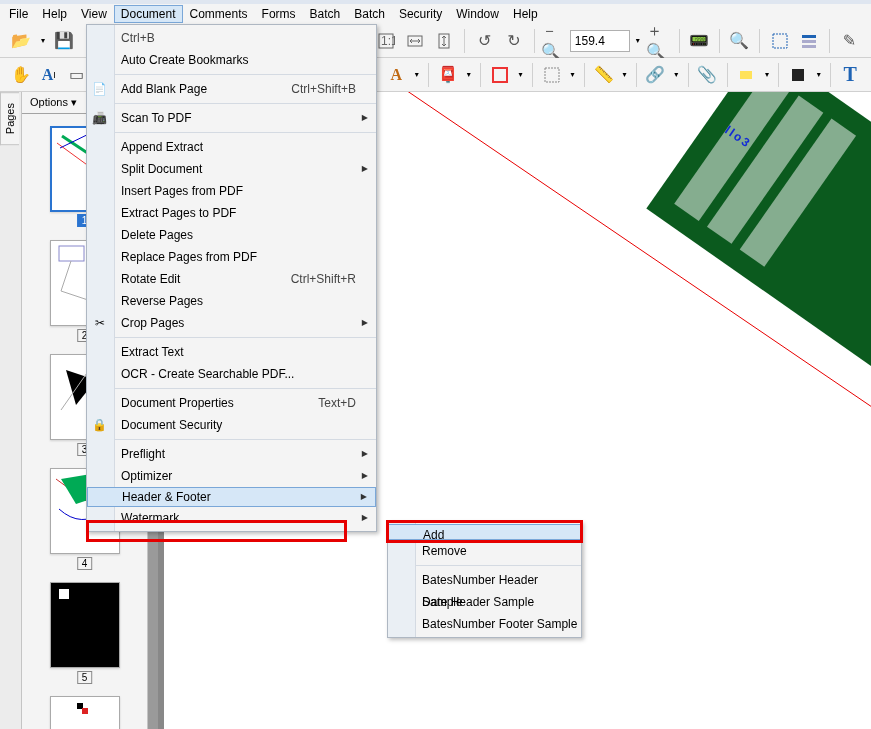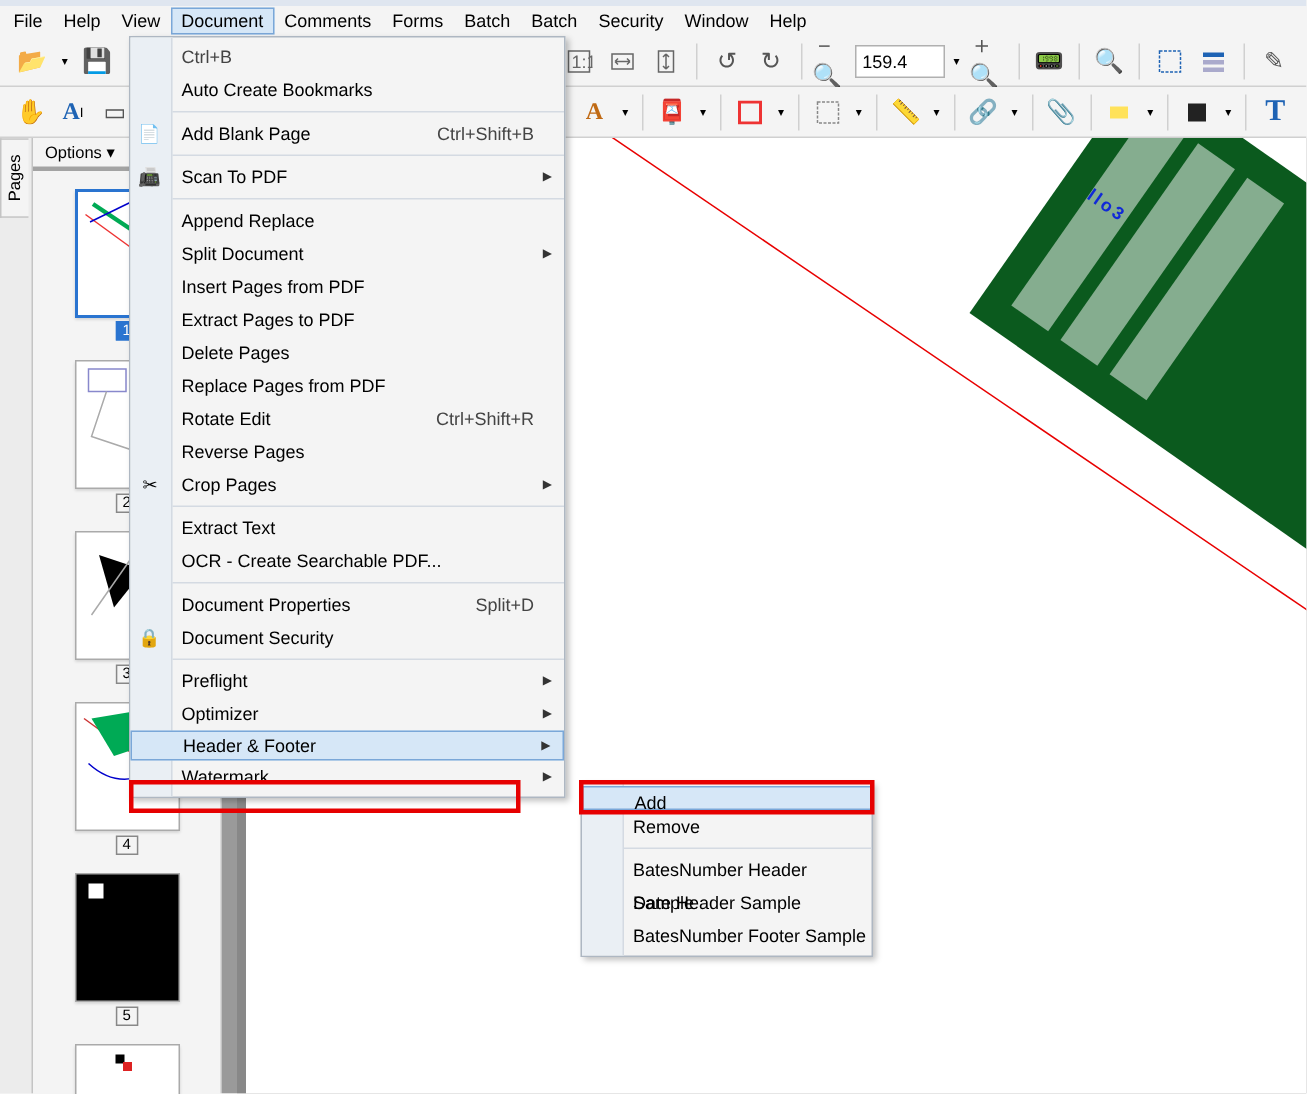--- a/index.html
+++ b/index.html
@@ -11,21 +11,21 @@
   .toolbar1, .toolbar2 { position: absolute; left: 0; right: 0; height: 34px; background: #f4f4f4; border-bottom: 1px solid #d0d0d0; display: flex; align-items: center; padding: 0 8px; gap: 2px; }
   .toolbar1 { top: 24px; }
   .toolbar2 { top: 58px; height: 34px; }
   .tbtn { width: 28px; height: 28px; display: inline-flex; align-items: center; justify-content: center; border: 1px solid transparent; border-radius: 2px; }
   .sep { width: 1px; height: 24px; background: #d0d0d0; margin: 0 4px; }
   .spacer-gap { flex: 0 0 290px; }
   .zoom-input { width: 60px; height: 22px; border: 1px solid #b0b0b0; padding: 0 4px; text-align: left; background: #fff; }
   .leftstrip { position: absolute; left: 0; top: 92px; width: 22px; bottom: 0; background: #ececec; border-right: 1px solid #c4c4c4; }
   .leftstrip .vtab { writing-mode: vertical-rl; transform: rotate(180deg); padding: 10px 3px; font-size: 11px; background: #f4f4f4; border: 1px solid #c4c4c4; border-left: none; display: inline-block; }
   .thumbpanel { position: absolute; left: 22px; top: 92px; width: 126px; bottom: 0; background: #f4f4f4; border-right: 1px solid #c4c4c4; }
-  .thumbpanel .opts { height: 22px; display: flex; align-items: center; padding: 0 8px; font-size: 11px; border-bottom: 3px solid #a3a3a3; }
+  .thumbpanel .opts { height: 22px; display: flex; align-items: center; padding: 0 8px; font-size: 11px; border-bottom: 1px solid #a3a3a3; }
   .thumbs { position: absolute; top: 22px; left: 0; right: 0; bottom: 0; overflow-y: auto; padding: 12px 0 0 0; display: flex; flex-direction: column; align-items: center; gap: 8px; }
   .thumb { width: 70px; height: 86px; background: #fff; border: 1px solid #aaa; box-shadow: 0 1px 2px rgba(0,0,0,.15); position: relative; }
   .thumb.selected { border: 2px solid #2a74d0; }
   .thumb .pgnum { position: absolute; bottom: -17px; left: 50%; transform: translateX(-50%); font-size: 10px; border: 1px solid #888; background: #f4f4f4; padding: 0 4px; }
   .thumb.selected .pgnum { background: #2a74d0; color: #fff; border-color: #2a74d0; }
   .thumbwrap { padding-bottom: 20px; }
   .docarea { position: absolute; left: 148px; top: 92px; right: 0; bottom: 0; background: #9a9a9a; }
   .page { position: absolute; left: 10px; top: 0; right: 0; bottom: 0; background: #fff; overflow: hidden; border-left: 6px solid #888; }
   .ddmenu { position: absolute; left: 86px; top: 24px; width: 291px; background: #f4f4f4; border: 1px solid #aeb7c2; box-shadow: 2px 2px 4px rgba(0,0,0,.25); padding: 2px 0; }
   .ddmenu .iconcol { position: absolute; top: 0; left: 0; bottom: 0; width: 28px; background: #eaeff4; border-right: 1px solid #d4dae2; }
@@ -320,21 +320,21 @@
     <span class="shortcut">Ctrl+Shift+B</span>
   </div>
   <div class="divider"></div>
   <div class="mi">
     <span class="icon">📠</span>
     <span class="label">Scan To PDF</span>
     <span class="arrow">▶</span>
   </div>
   <div class="divider"></div>
   <div class="mi">
-      <span class="label">Append Replace</span>
+      <span class="label">Append Extract</span>
     </div>
   <div class="mi">
       <span class="label">Split Document</span>
       <span class="arrow">▶</span>
     </div>
   <div class="mi">
       <span class="label">Insert Pages from PDF</span>
     </div>
   <div class="mi">
       <span class="label">Extract Pages to PDF</span>
@@ -360,21 +360,21 @@
   <div class="divider"></div>
   <div class="mi">
       <span class="label">Extract Text</span>
     </div>
   <div class="mi">
       <span class="label">OCR - Create Searchable PDF...</span>
     </div>
   <div class="divider"></div>
   <div class="mi">
     <span class="label">Document Properties</span>
-    <span class="shortcut">Split+D</span>
+    <span class="shortcut">Text+D</span>
   </div>
   <div class="mi">
     <span class="icon">🔒</span>
     <span class="label">Document Security</span>
   </div>
   <div class="divider"></div>
   <div class="mi">
       <span class="label">Preflight</span>
       <span class="arrow">▶</span>
     </div>

